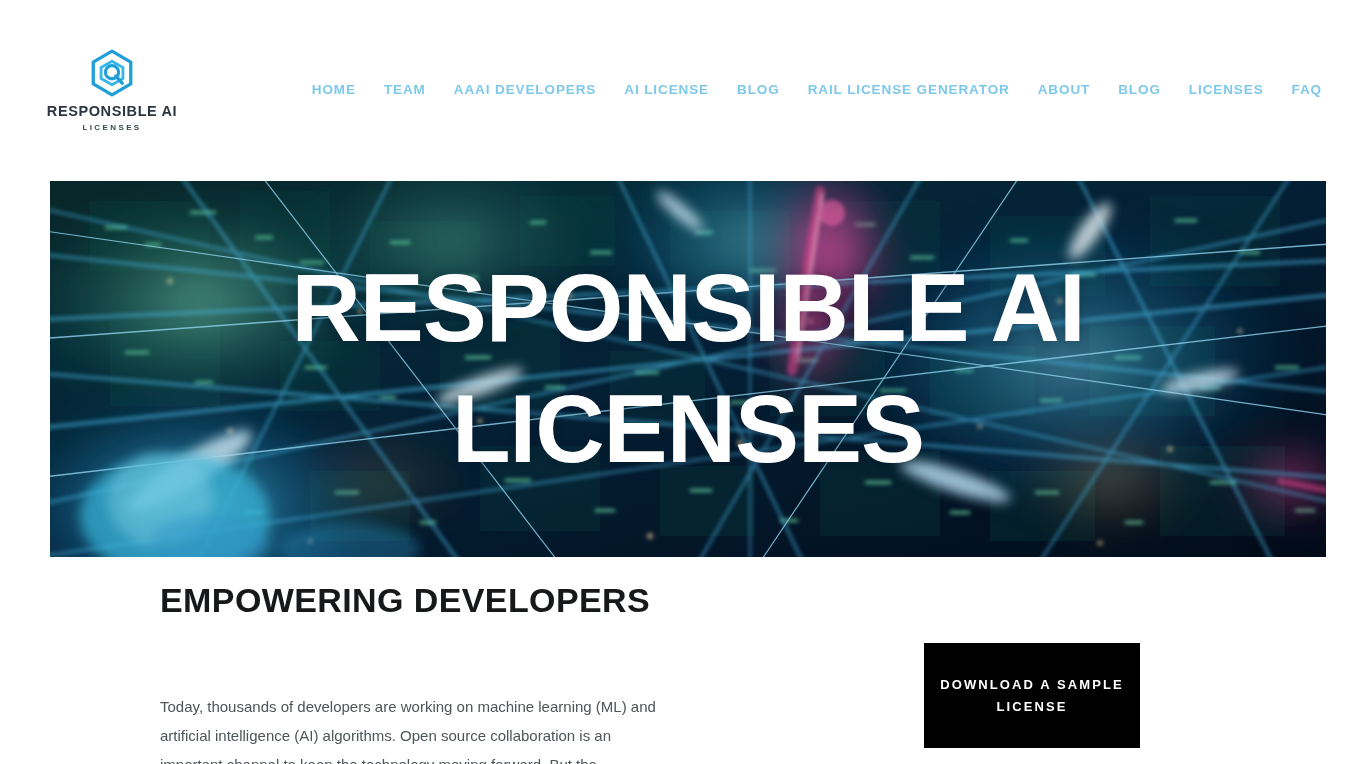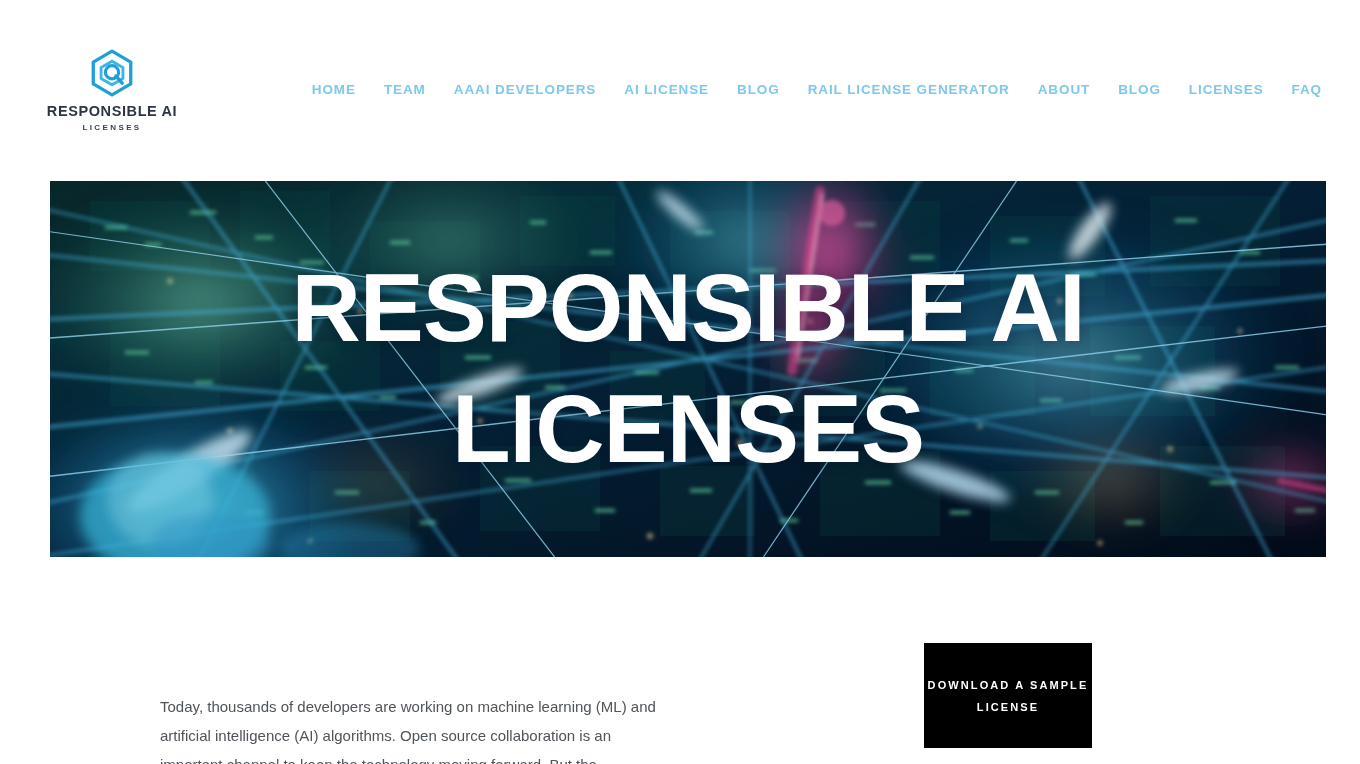--- a/index.html
+++ b/index.html
@@ -80,26 +80,26 @@
     text-transform:uppercase;
   }
   .body-copy {
     position:absolute; left:160px; top:135px;
     width:500px;
     font-size:15px; color:#4f5459;
     line-height:29px;
   }
   .cta-button {
     position:absolute; left:924px; top:643px;
-    width:168px; height:105px;
+    width:216px; height:105px;
     background:#000000;
     color:#ffffff;
     display:flex; align-items:center; justify-content:center;
     text-align:center;
-    font-size:11px; font-weight:600; letter-spacing:2.1px;
+    font-size:13px; font-weight:600; letter-spacing:2.1px;
     line-height:22px;
     cursor:pointer;
     text-decoration:none;
   }
 </style>
 </head>
 <body>
 
 <div class="header">
 
@@ -331,16 +331,17 @@
     </svg>
   </div>
 
   <div class="hero-title">
     <span>RESPONSIBLE AI</span>
     <span>LICENSES</span>
   </div>
 </div>
 
 <div class="content">
+  <h2 class="section-heading">EMPOWERING DEVELOPERS</h2>
   <p class="body-copy">Today, thousands of developers are working on machine learning (ML) and artificial intelligence (AI) algorithms. Open source collaboration is an important channel to keep the technology moving forward. But the</p>
 </div>
 
 <a class="cta-button">DOWNLOAD A SAMPLE LICENSE</a>
 
 </body></html>

